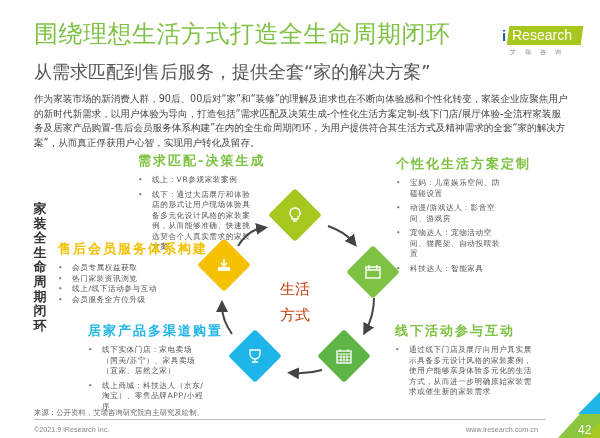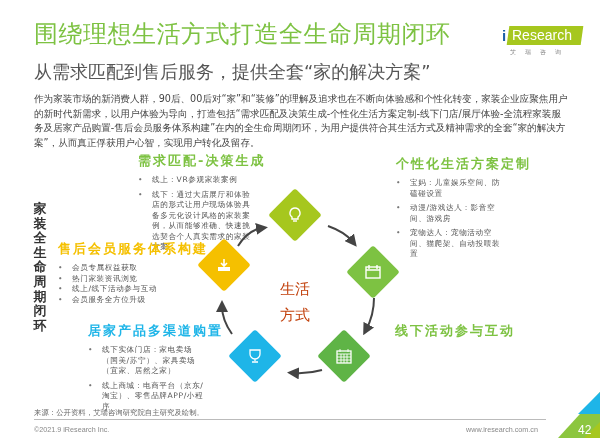--- a/index.html
+++ b/index.html
@@ -68,43 +68,47 @@
     <li>线下：通过大店展厅和体验店的形式让用户现场体验具备多元化设计风格的家装案例，从而能够准确、快速挑选契合个人真实需求的家装方案</li>
   </ul>
 </div>
 
 <div class="section" style="left:396px; top:155px; width:110px;">
   <div class="sec-title green">个性化生活方案定制</div>
   <ul class="sec-list">
     <li>宝妈：儿童娱乐空间、防磕碰设置</li>
     <li>动漫/游戏达人：影音空间、游戏房</li>
     <li>宠物达人：宠物活动空间、猫爬架、自动投喂装置</li>
+    <li>科技达人：智能家具</li>
   </ul>
 </div>
 
 <div class="section" style="left:58px; top:240px; width:130px;">
   <div class="sec-title yellow">售后会员服务体系构建</div>
   <ul class="sec-list tight">
     <li>会员专属权益获取</li>
     <li>热门家装资讯浏览</li>
     <li>线上/线下活动参与互动</li>
     <li>会员服务全方位升级</li>
   </ul>
 </div>
 
 <div class="section" style="left:88px; top:322px; width:120px;">
   <div class="sec-title blue">居家产品多渠道购置</div>
   <ul class="sec-list">
     <li>线下实体门店：家电卖场（国美/苏宁）、家具卖场（宜家、居然之家）</li>
-    <li>线上商城：电商平台（京东/淘宝）、零售品牌APP/小程序</li>
+    <li>线上商城：科技达人（京东/淘宝）、零售品牌APP/小程序</li>
   </ul>
 </div>
 
 <div class="section" style="left:395px; top:322px; width:140px;">
   <div class="sec-title green">线下活动参与互动</div>
+  <ul class="sec-list">
+    <li>通过线下门店及展厅向用户真实展示具备多元设计风格的家装案例，使用户能够亲身体验多元化的生活方式，从而进一步明确原始家装需求或催生新的家装需求</li>
+  </ul>
 </div>
 
 <svg class="cycle-svg" viewBox="0 0 210 210">
   <defs>
     <marker id="ah" markerWidth="6" markerHeight="6" refX="3" refY="3" orient="auto">
       <path d="M0,0 L6,3 L0,6 Z" fill="#444"></path>
     </marker>
   </defs>
   <g fill="none" stroke="#444" stroke-width="2" marker-end="url(#ah)">
     <path d="M48,66 Q58,50 72,48"></path>

